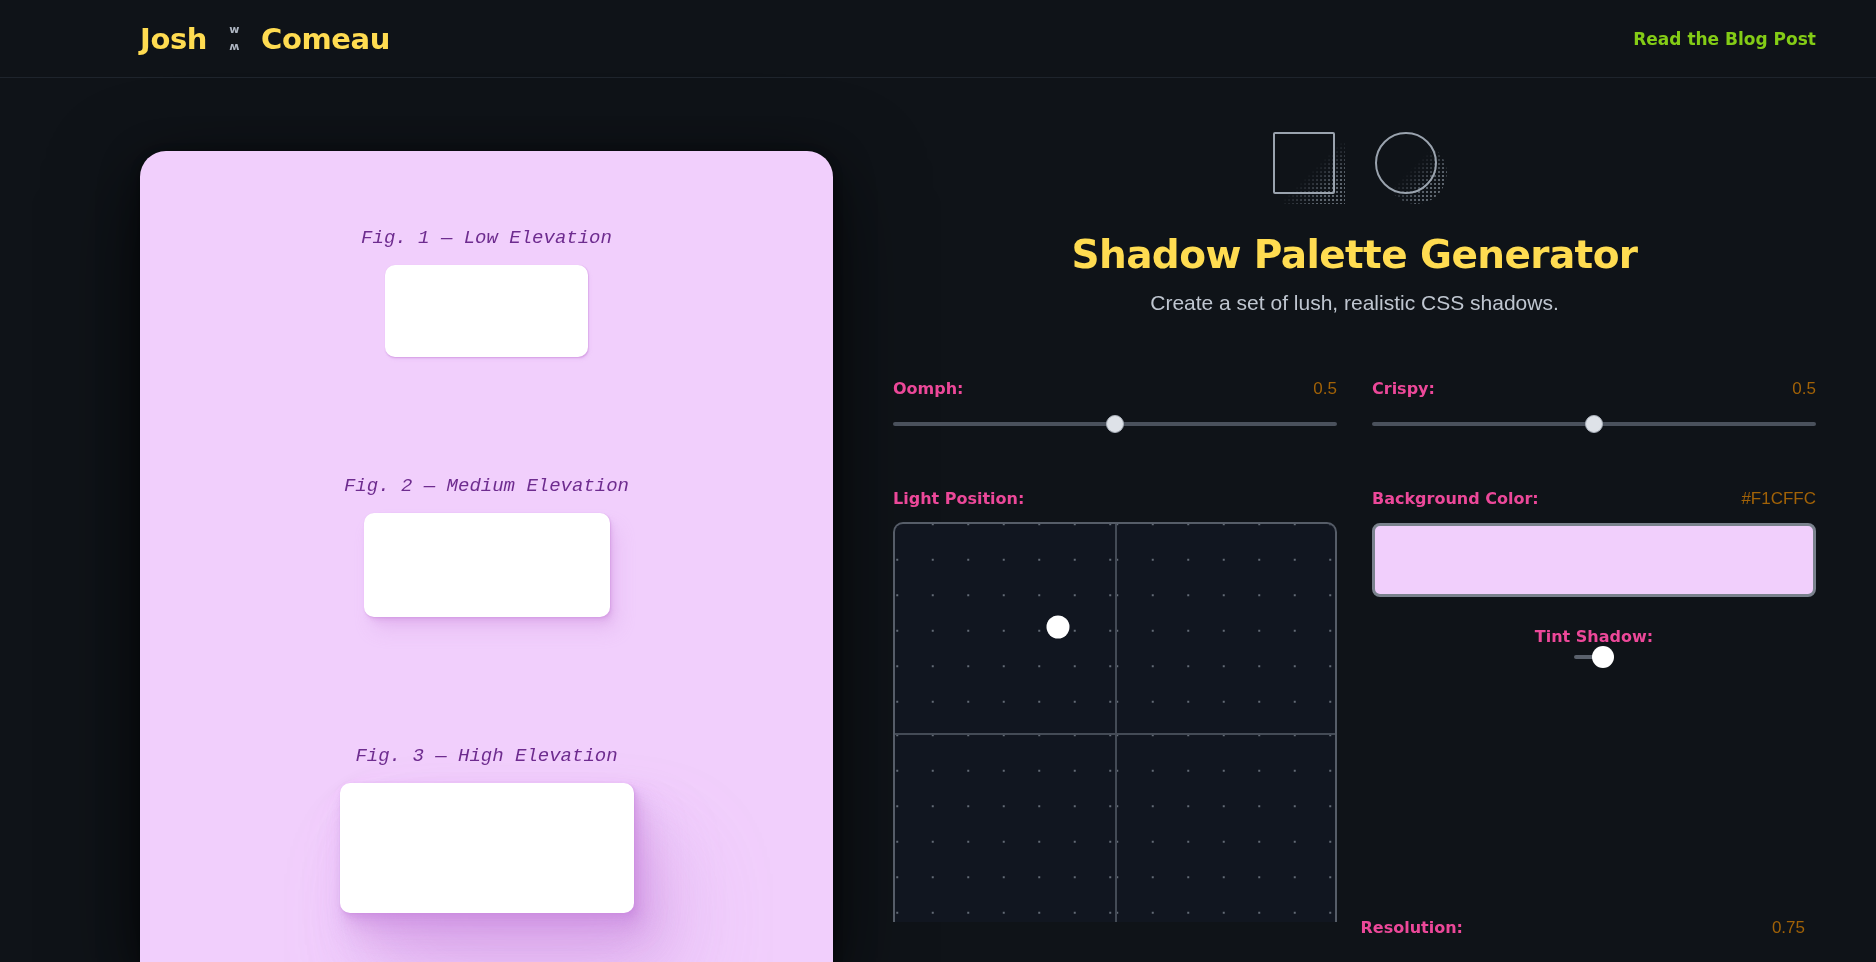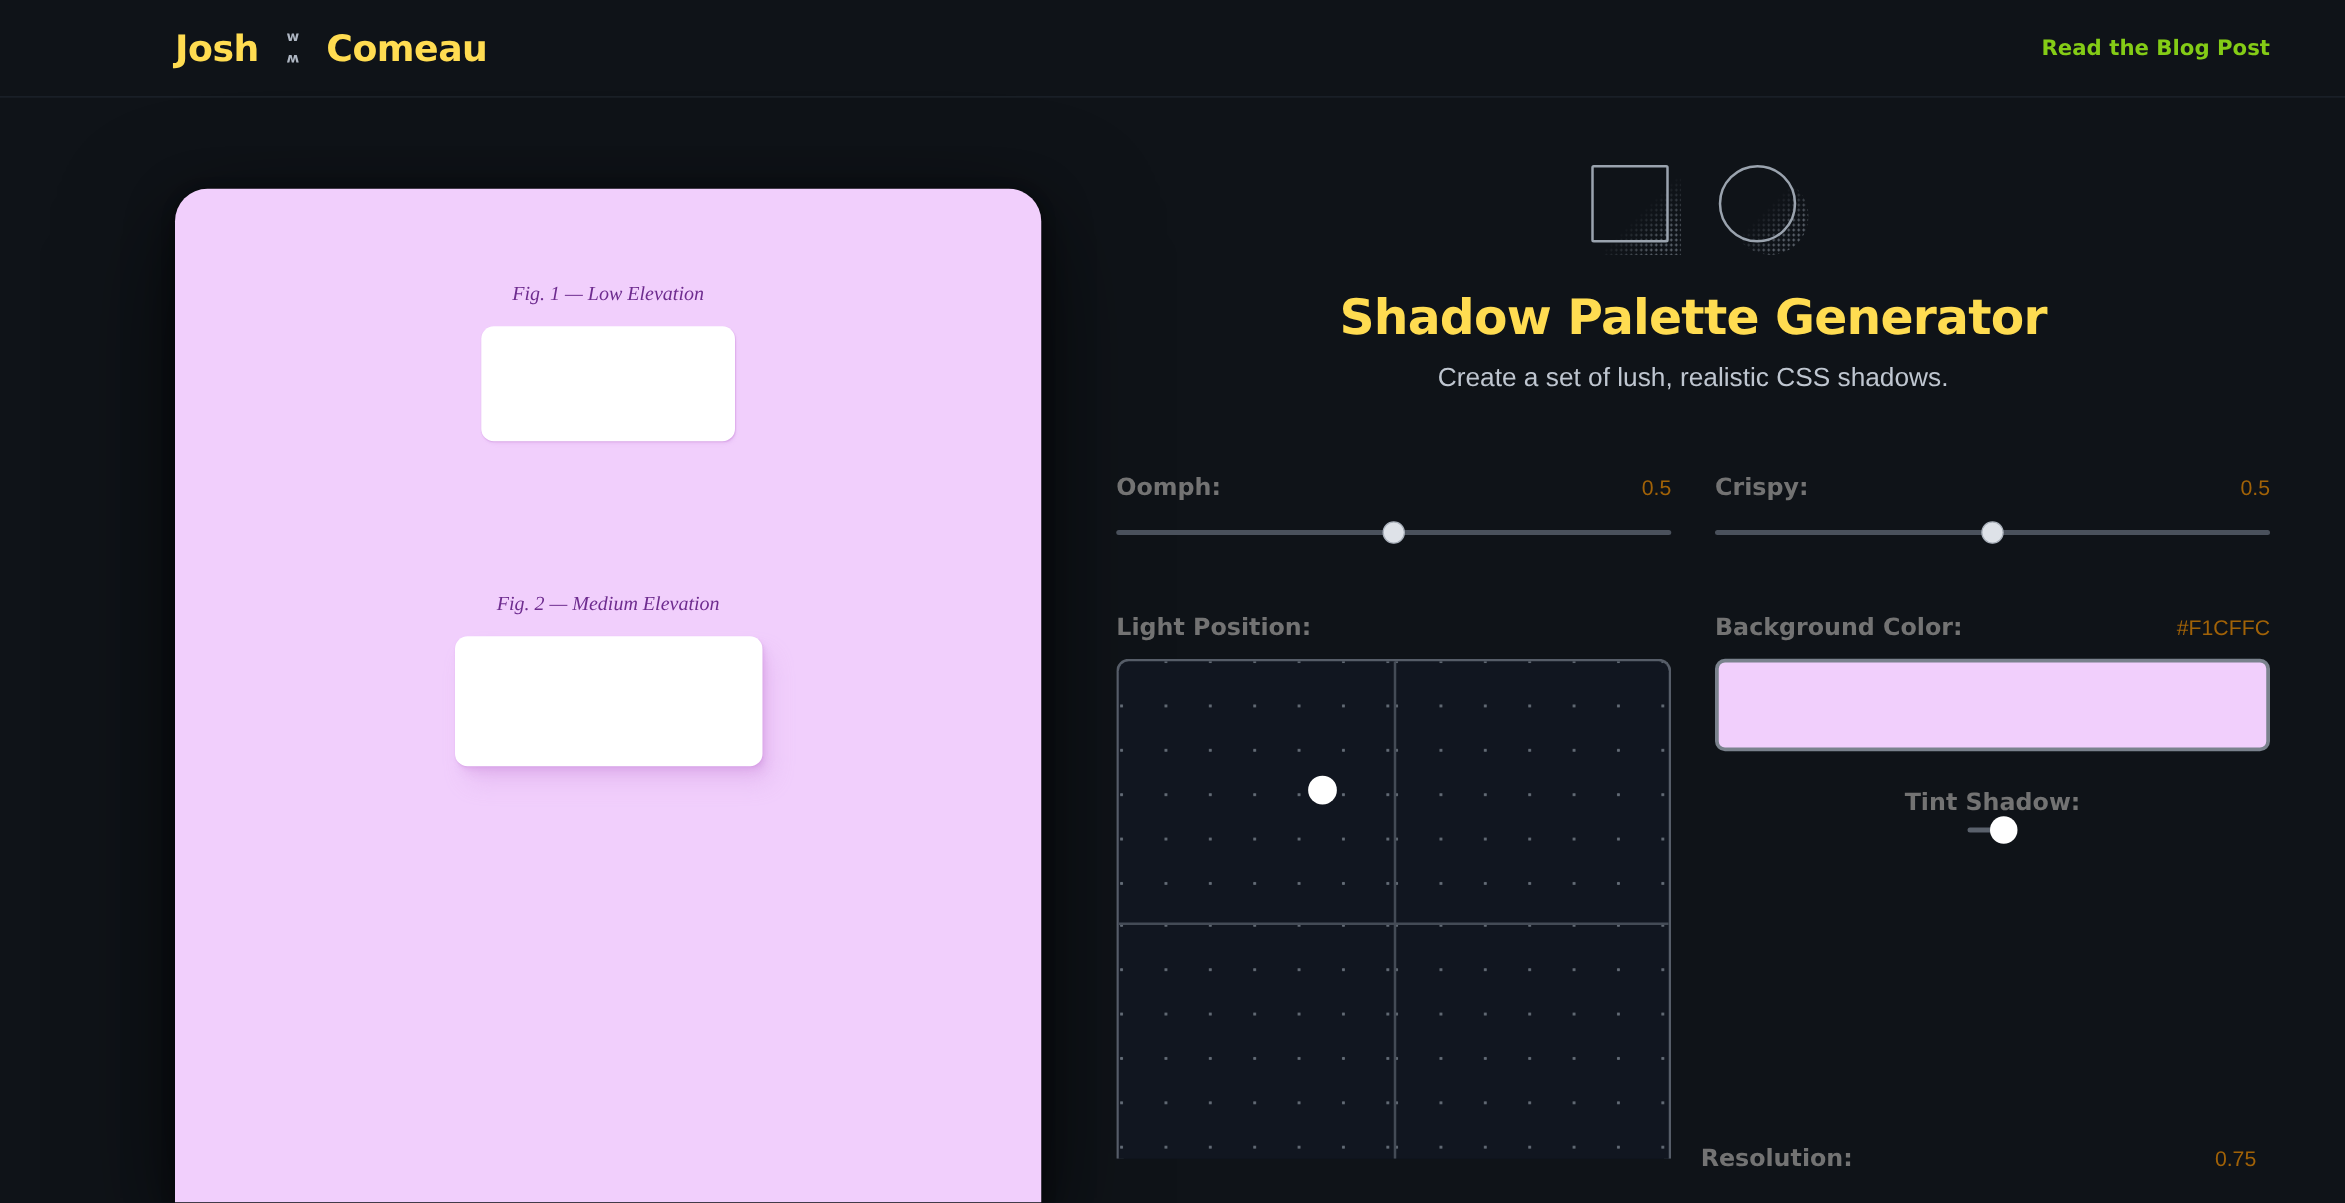--- a/index.html
+++ b/index.html
@@ -101,23 +101,23 @@
   .fig {
     position: absolute;
     left: 0;
     right: 0;
     display: flex;
     flex-direction: column;
     align-items: center;
   }
 
   .fig-label {
-    font-family: Liberation Serif, serif;
+    font-family: Liberation Mono, monospace;
     font-style: italic;
-    font-size: 16px;
+    font-size: 19px;
     color: #6E2C8F;
     margin-bottom: 16px;
     white-space: nowrap;
   }
 
   .fig-card {
     background: #FFFFFF;
     border-radius: 10px;
   }
 
@@ -236,22 +236,22 @@
   .field-head {
     display: flex;
     align-items: baseline;
     justify-content: space-between;
     margin-bottom: 14px;
   }
 
   .field-label {
     font-family: "DejaVu Sans", sans-serif;
     font-weight: bold;
-    font-size: 19px;
-    color: #737373;
+    font-size: 16px;
+    color: #ec4899;
     white-space: nowrap;
   }
 
   .field-value {
     font-size: 17px;
     color: #a16207;
   }
 
   
   .slider {
@@ -400,20 +400,24 @@
       <div class="fig fig-1">
         <div class="fig-label">Fig. 1 — Low Elevation</div>
         <div class="fig-card"></div>
       </div>
 
       <div class="fig fig-2">
         <div class="fig-label">Fig. 2 — Medium Elevation</div>
         <div class="fig-card"></div>
       </div>
 
+      <div class="fig fig-3">
+        <div class="fig-label">Fig. 3 — High Elevation</div>
+        <div class="fig-card"></div>
+      </div>
 
     </div>
   </section>
 
   <section class="controls">
 
     <div class="hero">
       <div class="hero-icons">
         <div class="hero-icon square">
           <span class="dotshadow"></span>

